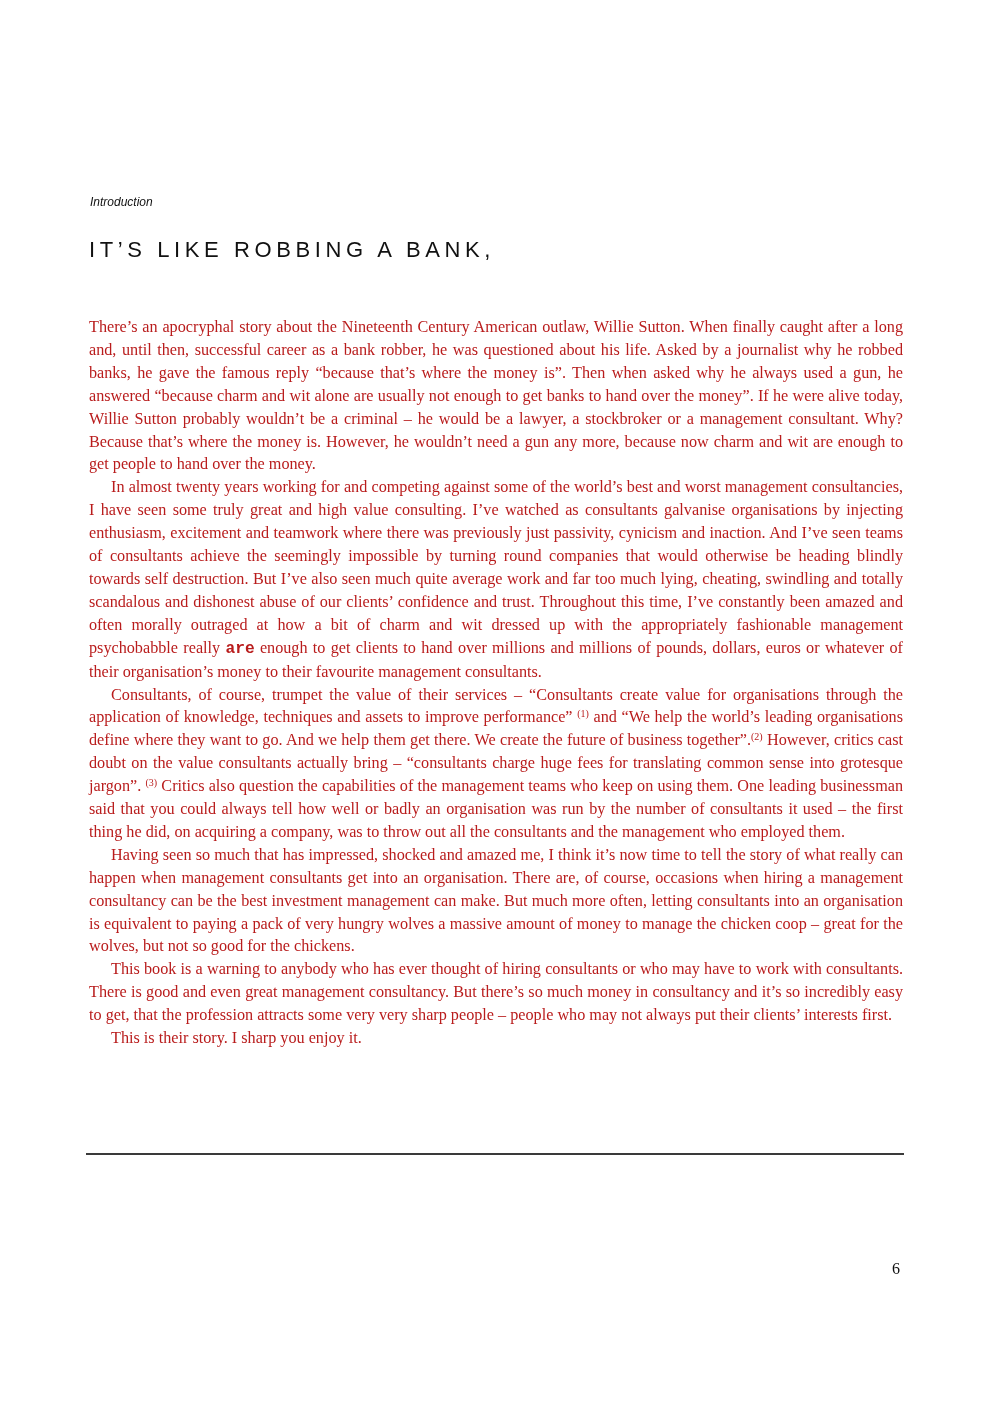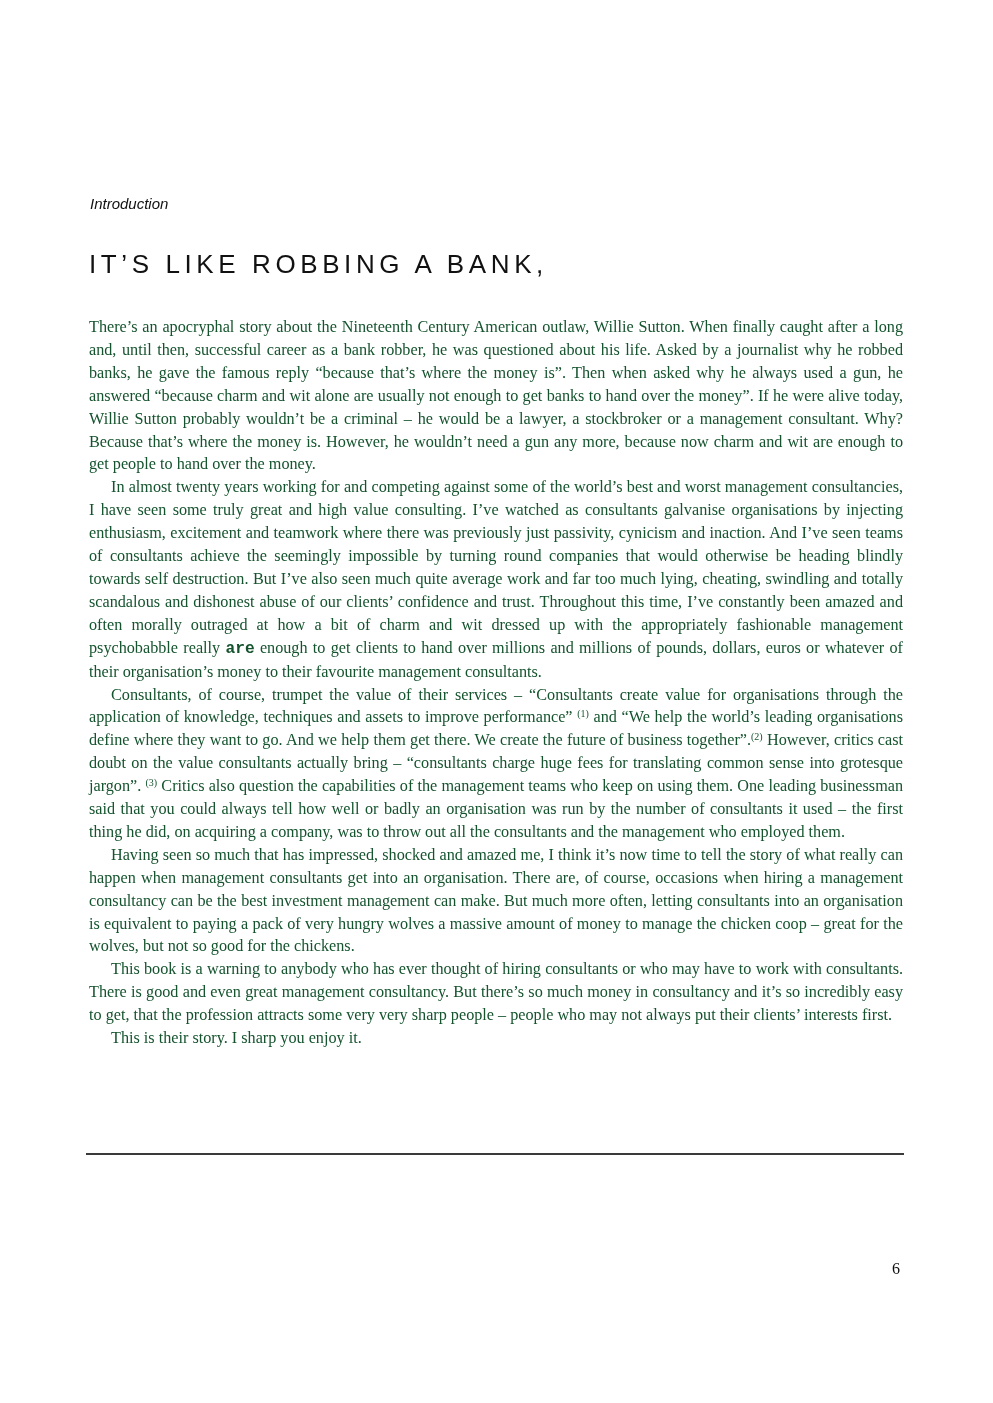--- a/index.html
+++ b/index.html
@@ -19,45 +19,45 @@
       left: 0; top: 0;
       width: 993px;
       height: 1403px;
     }
     .section-label {
       position: absolute;
       left: 90px;
       top: 195px;
       font-family: "Liberation Sans", sans-serif;
       font-style: italic;
-      font-size: 15px;
+      font-size: 12px;
       color: #111;
     }
     .chapter-title {
       position: absolute;
       left: 89px;
-      top: 253px;
+      top: 239px;
       font-family: "Liberation Sans", sans-serif;
-      font-size: 26px;
+      font-size: 22px;
       letter-spacing: 4.6px;
       line-height: 22px;
       color: #111;
       margin: 0;
       font-weight: normal;
     }
     .chapter-title span { display: block; }
     .body-text {
       position: absolute;
       left: 89px;
       top: 316px;
       width: 814px;
       font-family: "Liberation Serif", serif;
       font-size: 16.2px;
       line-height: 22.9px;
-      color: #14532d;
+      color: #b91c1c;
     }
     .body-text p {
       margin: 0;
       text-align: justify;
       text-align-last: left;
     }
     .body-text p.indent {
       text-indent: 22px;
     }
     .body-text p.first {

